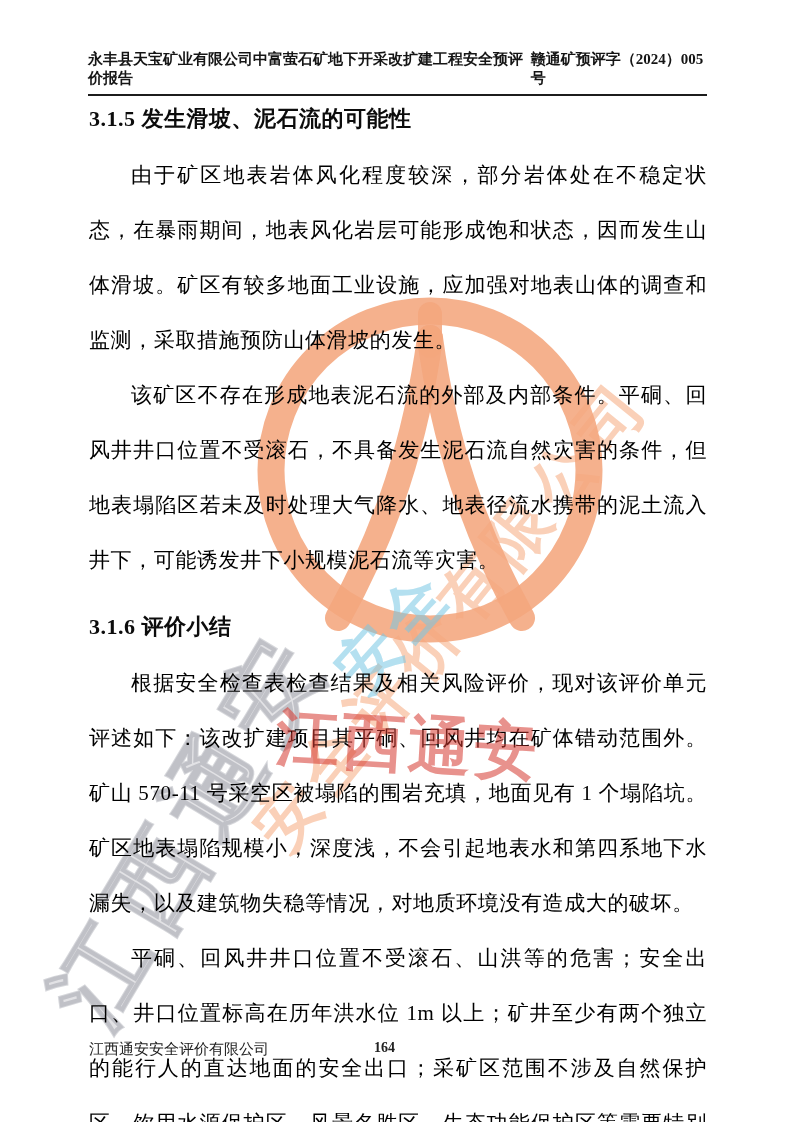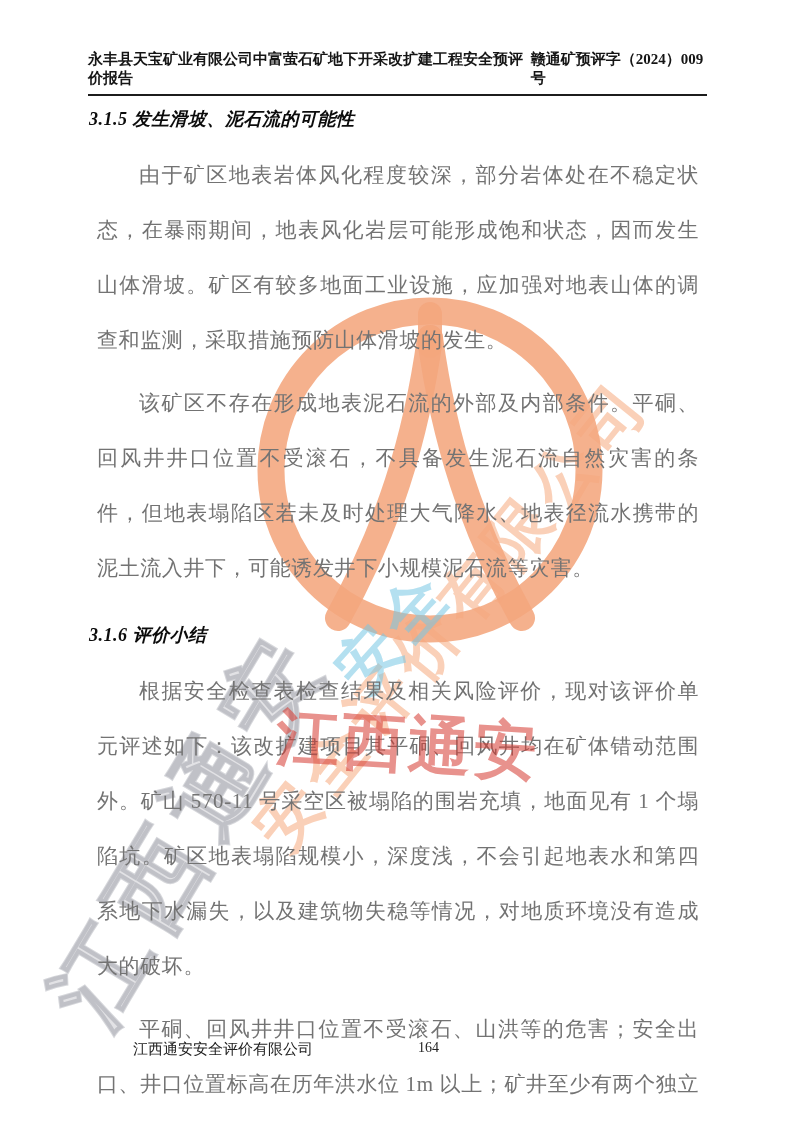--- a/index.html
+++ b/index.html
@@ -21,47 +21,45 @@
     font-size:15px;font-weight:bold;color:#151515;
     padding-bottom:6px;
   }
   .hdr-rule{border-bottom:2px solid #1c1c1c;}
   
   .content{
     position:absolute;left:89px;right:86px;top:98px;bottom:90px;
     z-index:1;
   }
   .sec-heading{
-    font-size:18px;font-weight:bold;color:#0c0c0c;
+    font-size:22px;font-weight:bold;color:#0c0c0c;
     margin:0 0 8px 0;line-height:42px;
     letter-spacing:0.5px;
-    font-style:italic;
   }
   .sec-heading.second{margin-top:18px;}
   .para{
-    font-size:21px;line-height:55px;margin:8px;
+    font-size:21px;line-height:55px;margin:0;
     text-align:justify;text-justify:inter-character;
     letter-spacing:0.6px;
     text-indent:2em;
-    color:#737373;
+    color:#000000;
   }
   
   .ftr{
     position:absolute;left:89px;right:86px;bottom:58px;height:24px;
     z-index:1;
-    margin-left:44px;
   }
   .ftr-company{
     position:absolute;left:0;top:0;
     font-size:15px;color:#222;
     font-family:"Liberation Sans","DejaVu Sans",sans-serif;
   }
   .ftr-page{
     position:absolute;left:285px;top:0;
-    font-size:14px;color:#222;
+    font-size:14px;color:#222;font-weight:bold;
   }
   
   .wm-under{position:absolute;inset:0;z-index:0;pointer-events:none;}
   .wm-over{position:absolute;inset:0;z-index:2;pointer-events:none;}
   .wm-logo{position:absolute;left:240px;top:280px;}
   .wm-diag-company{
     position:absolute;left:268px;top:798px;
     font-size:64px;font-weight:bold;letter-spacing:9px;
     color:rgba(245,169,126,0.55);
     transform:rotate(-51deg);transform-origin:left center;
@@ -106,21 +104,21 @@
         <path d="M190 58 C 176 160, 148 248, 98 338" stroke-width="26"></path>
         <path d="M190 58 C 204 160, 232 248, 282 338" stroke-width="26"></path>
       </g>
     </svg>
     <div class="wm-blue">安全</div>
   </div>
 
   <header class="hdr">
     <div class="hdr-row">
       <span>永丰县天宝矿业有限公司中富萤石矿地下开采改扩建工程安全预评价报告</span>
-      <span>赣通矿预评字（2024）009 号</span>
+      <span>赣通矿预评字（2024）005 号</span>
     </div>
     <div class="hdr-rule"></div>
   </header>
 
   <main class="content">
     <h2 class="sec-heading">3.1.5 发生滑坡、泥石流的可能性</h2>
     <p class="para">由于矿区地表岩体风化程度较深，部分岩体处在不稳定状态，在暴雨期间，地表风化岩层可能形成饱和状态，因而发生山体滑坡。矿区有较多地面工业设施，应加强对地表山体的调查和监测，采取措施预防山体滑坡的发生。</p>
     <p class="para">该矿区不存在形成地表泥石流的外部及内部条件。平硐、回风井井口位置不受滚石，不具备发生泥石流自然灾害的条件，但地表塌陷区若未及时处理大气降水、地表径流水携带的泥土流入井下，可能诱发井下小规模泥石流等灾害。</p>
     <h2 class="sec-heading second">3.1.6 评价小结</h2>
     <p class="para">根据安全检查表检查结果及相关风险评价，现对该评价单元评述如下：该改扩建项目其平硐、回风井均在矿体错动范围外。矿山 570-11 号采空区被塌陷的围岩充填，地面见有 1 个塌陷坑。矿区地表塌陷规模小，深度浅，不会引起地表水和第四系地下水漏失，以及建筑物失稳等情况，对地质环境没有造成大的破坏。</p>

